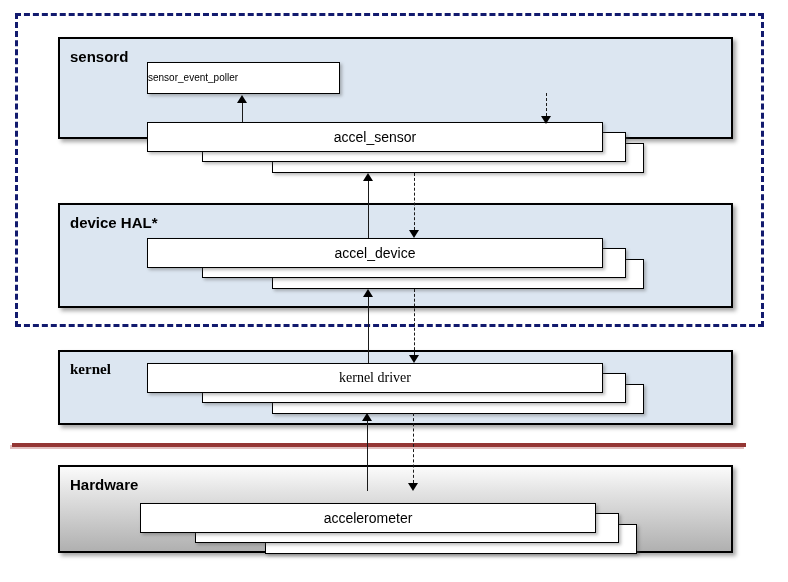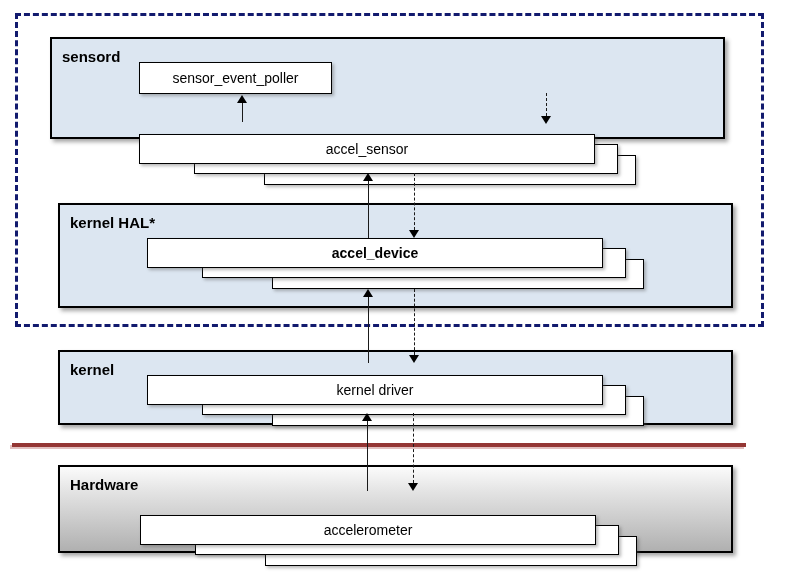--- a/index.html
+++ b/index.html
@@ -39,34 +39,33 @@
     font-weight: bold;
     white-space: nowrap;
   }
   
   .node {
     position: absolute;
     height: 32px;
     background: #fff;
     border: 1px solid #000;
     box-shadow: 2px 2px 3px rgba(80,80,80,0.4);
-    text-align: center;
+    text-align: left;
     line-height: 30px;
-    font-size: 14px;
+    font-size: 10px;
     white-space: nowrap;
   }
   
   .stack { position: absolute; width: 497px; height: 52px; }
   .sbox {
     position: absolute;
     height: 30px;
     background: #fff;
     border: 1px solid #000;
     box-shadow: 2px 2px 3px rgba(80,80,80,0.4);
-    margin-top: 12px;
   }
   .sbox.back  { left: 125px; top: 21px; width: 372px; }
   .sbox.mid   { left: 55px;  top: 10px; width: 424px; }
   .sbox.front {
     left: 0; top: 0; width: 456px;
     text-align: center;
     line-height: 28px;
     font-size: 14px;
     white-space: nowrap;
   }
@@ -96,40 +95,40 @@
     box-shadow: -2px 2px 0 rgba(203,141,141,0.55);
   }
 </style>
 </head>
 <body>
 
 <div class="canvas">
 
   <div class="boundary"></div>
 
-  <div class="layer blue" style="left:50px; top:37px; width:675px; height:102px;">
+  <div class="layer blue" style="left:58px; top:37px; width:675px; height:102px;">
     <div class="layer-label">sensord</div>
     <div class="node" style="left:87px; top:23px; width:193px;">sensor_event_poller</div>
     <div class="stack" style="left:87px; top:83px;">
       <div class="sbox back"></div>
       <div class="sbox mid"></div>
       <div class="sbox front">accel_sensor</div>
     </div>
   </div>
 
   <div class="layer blue" style="left:58px; top:203px; width:675px; height:105px;">
-    <div class="layer-label">kernel HAL*</div>
-    <div class="stack" style="left:87px; top:21px;font-weight:bold;">
+    <div class="layer-label">device HAL*</div>
+    <div class="stack" style="left:87px; top:33px;">
       <div class="sbox back"></div>
       <div class="sbox mid"></div>
       <div class="sbox front">accel_device</div>
     </div>
   </div>
 
-  <div class="layer blue" style="left:58px; top:350px; width:675px; height:75px;">
+  <div class="layer blue" style="left:58px; top:350px; width:675px; height:75px;font-family:Liberation Serif, serif;">
     <div class="layer-label">kernel</div>
     <div class="stack" style="left:87px; top:11px;">
       <div class="sbox back"></div>
       <div class="sbox mid"></div>
       <div class="sbox front">kernel driver</div>
     </div>
   </div>
 
   <div class="divider"></div>
 

